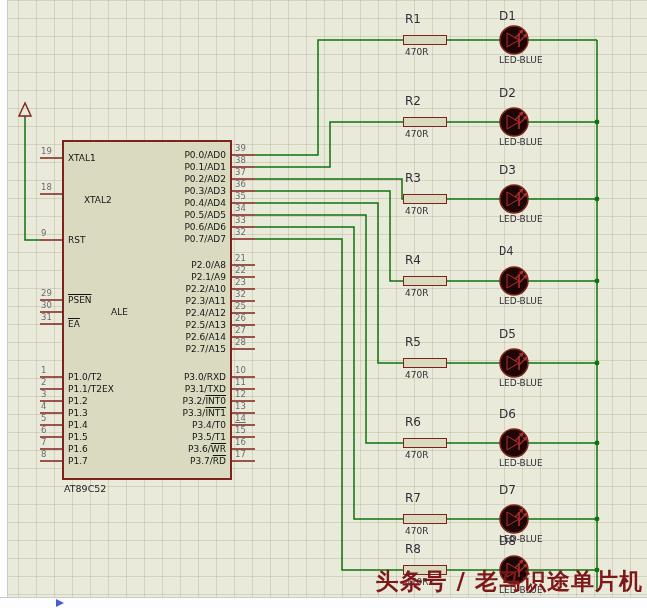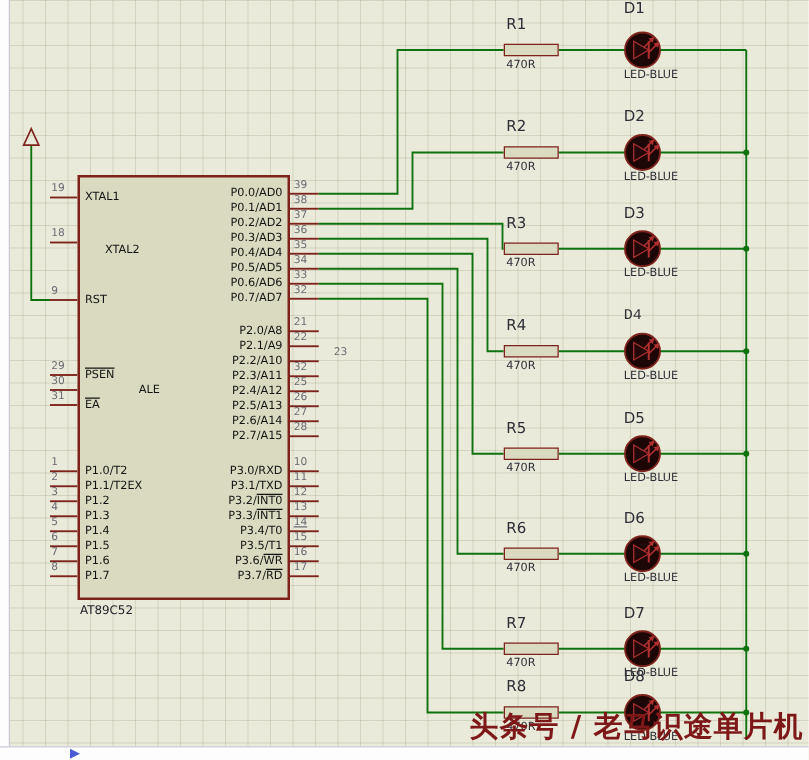--- a/index.html
+++ b/index.html
@@ -240,21 +240,21 @@
     <div class="t pin-num" style="left: 235px; top: 204px;">34</div>
     <div class="t pin-name" style="left: 122px; top: 211px; width: 104px; text-align: right;"><span>P0.5/AD5</span></div>
     <div class="t pin-num" style="left: 235px; top: 216px;">33</div>
     <div class="t pin-name" style="left: 122px; top: 223px; width: 104px; text-align: right;"><span>P0.6/AD6</span></div>
     <div class="t pin-num" style="left: 235px; top: 228px;">32</div>
     <div class="t pin-name" style="left: 122px; top: 235px; width: 104px; text-align: right;"><span>P0.7/AD7</span></div>
     <div class="t pin-num" style="left: 235px; top: 254px;">21</div>
     <div class="t pin-name" style="left: 122px; top: 261px; width: 104px; text-align: right;"><span>P2.0/A8</span></div>
     <div class="t pin-num" style="left: 235px; top: 266px;">22</div>
     <div class="t pin-name" style="left: 122px; top: 273px; width: 104px; text-align: right;"><span>P2.1/A9</span></div>
-    <div class="t pin-num" style="left: 235px; top: 278px; margin-left: 32px;">23</div>
+    <div class="t pin-num" style="left: 235px; top: 278px;">23</div>
     <div class="t pin-name" style="left: 122px; top: 285px; width: 104px; text-align: right;"><span>P2.2/A10</span></div>
     <div class="t pin-num" style="left: 235px; top: 290px;">32</div>
     <div class="t pin-name" style="left: 122px; top: 297px; width: 104px; text-align: right;"><span>P2.3/A11</span></div>
     <div class="t pin-num" style="left: 235px; top: 302px;">25</div>
     <div class="t pin-name" style="left: 122px; top: 309px; width: 104px; text-align: right;"><span>P2.4/A12</span></div>
     <div class="t pin-num" style="left: 235px; top: 314px;">26</div>
     <div class="t pin-name" style="left: 122px; top: 321px; width: 104px; text-align: right;"><span>P2.5/A13</span></div>
     <div class="t pin-num" style="left: 235px; top: 326px;">27</div>
     <div class="t pin-name" style="left: 122px; top: 333px; width: 104px; text-align: right;"><span>P2.6/A14</span></div>
     <div class="t pin-num" style="left: 235px; top: 338px;">28</div>
@@ -271,21 +271,21 @@
     <div class="t pin-name" style="left: 122px; top: 421px; width: 104px; text-align: right;"><span>P3.4/T0</span></div>
     <div class="t pin-num" style="left: 235px; top: 426px;">15</div>
     <div class="t pin-name" style="left: 122px; top: 433px; width: 104px; text-align: right;"><span>P3.5/T1</span></div>
     <div class="t pin-num" style="left: 235px; top: 438px;">16</div>
     <div class="t pin-name" style="left: 122px; top: 445px; width: 104px; text-align: right;"><span>P3.6/</span><span class="ov">WR</span></div>
     <div class="t pin-num" style="left: 235px; top: 450px;">17</div>
     <div class="t pin-name" style="left: 122px; top: 457px; width: 104px; text-align: right;"><span>P3.7/</span><span class="ov">RD</span></div>
     <div class="comp-body" style="left: 403px; top: 35px; width: 44px; height: 10px;"></div>
     <div class="t ref" style="left: 405px; top: 13px;">R1</div>
     <div class="t val" style="left: 405px; top: 48px;">470R</div>
-    <div class="t ref" style="left: 499px; top: 0; text-align: center;">D1</div>
+    <div class="t ref" style="left: 499px; top: 10px; text-align: center;">D1</div>
     <div class="t val" style="left: 499px; top: 56px;">LED-BLUE</div>
     <div class="comp-body" style="left: 403px; top: 117px; width: 44px; height: 10px;"></div>
     <div class="t ref" style="left: 405px; top: 95px;">R2</div>
     <div class="t val" style="left: 405px; top: 130px;">470R</div>
     <div class="t ref" style="left: 499px; top: 87px;">D2</div>
     <div class="t val" style="left: 499px; top: 138px;">LED-BLUE</div>
     <div class="comp-body" style="left: 403px; top: 194px; width: 44px; height: 10px;"></div>
     <div class="t ref" style="left: 405px; top: 172px;">R3</div>
     <div class="t val" style="left: 405px; top: 207px;">470R</div>
     <div class="t ref" style="left: 499px; top: 164px;">D3</div>

